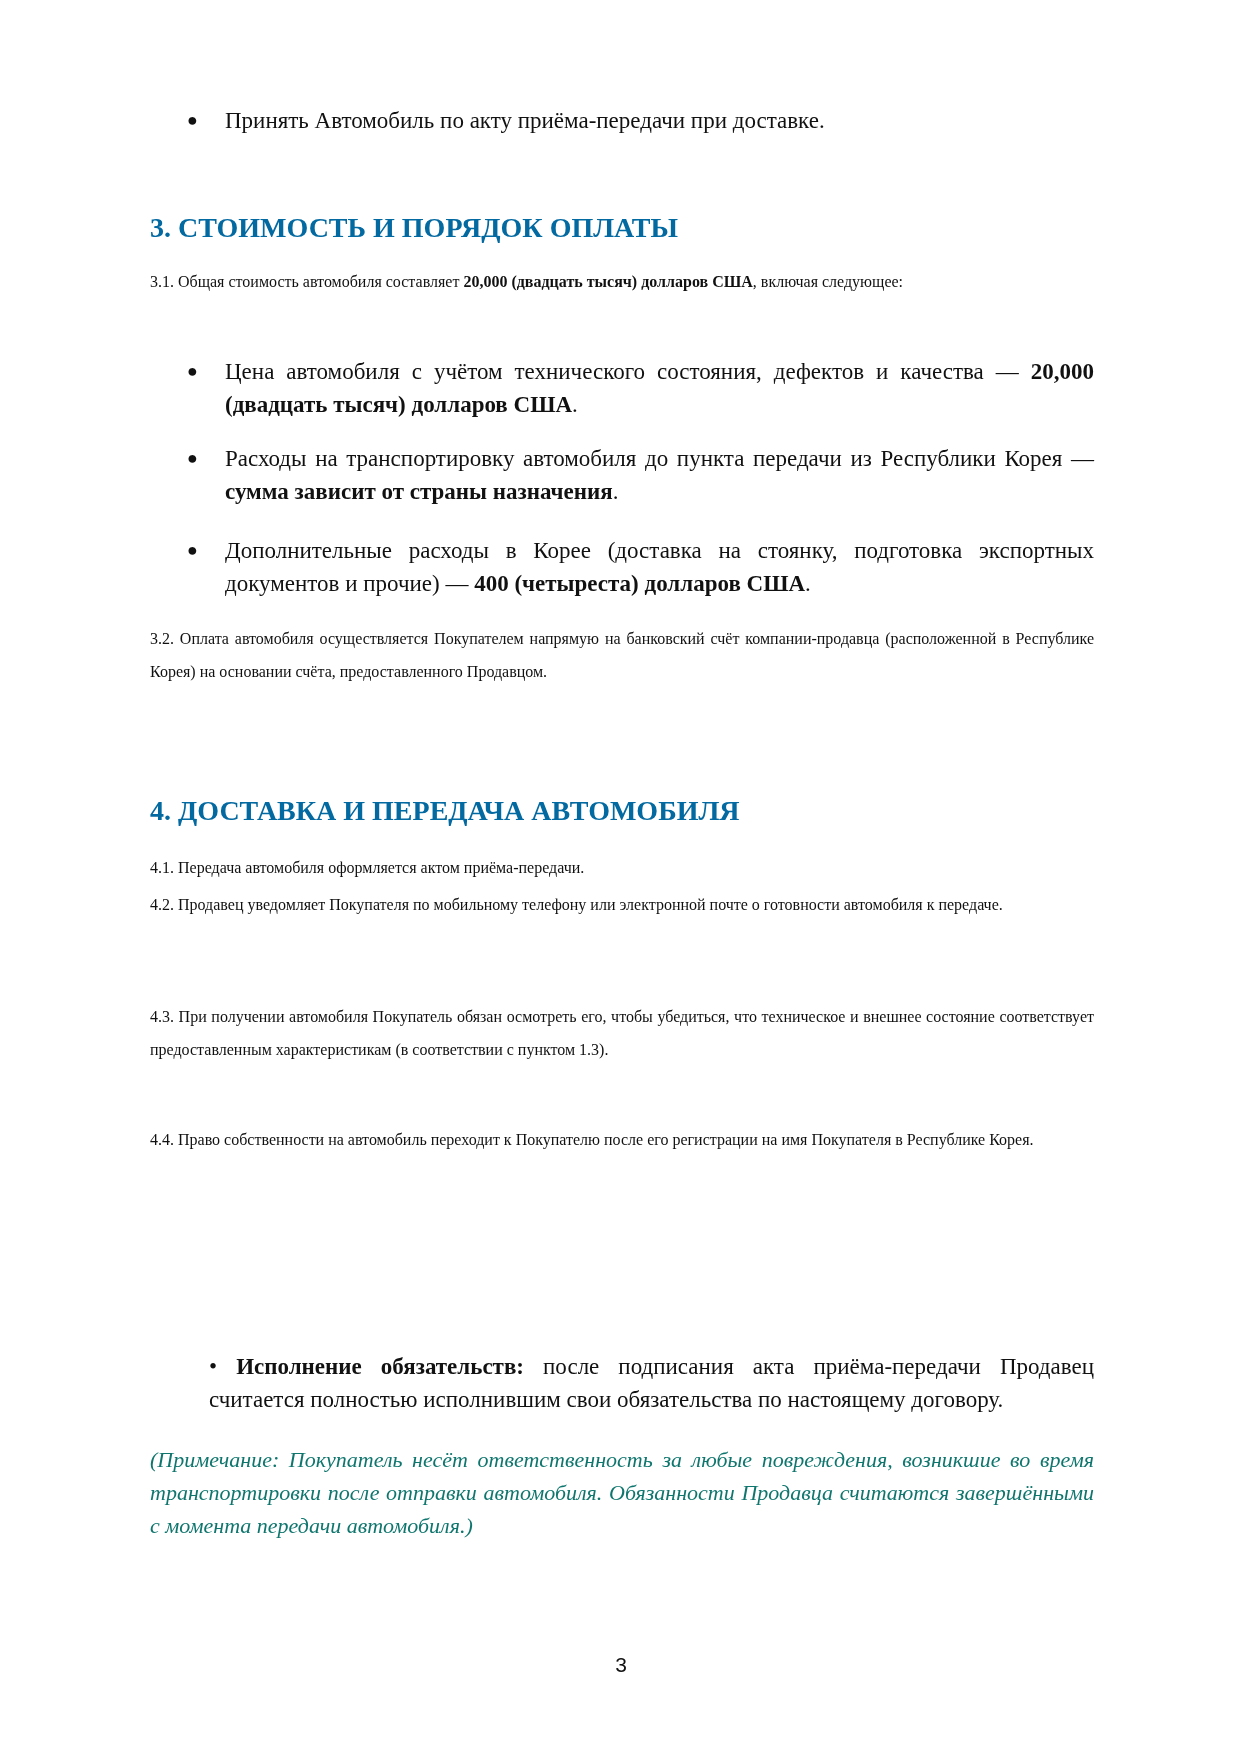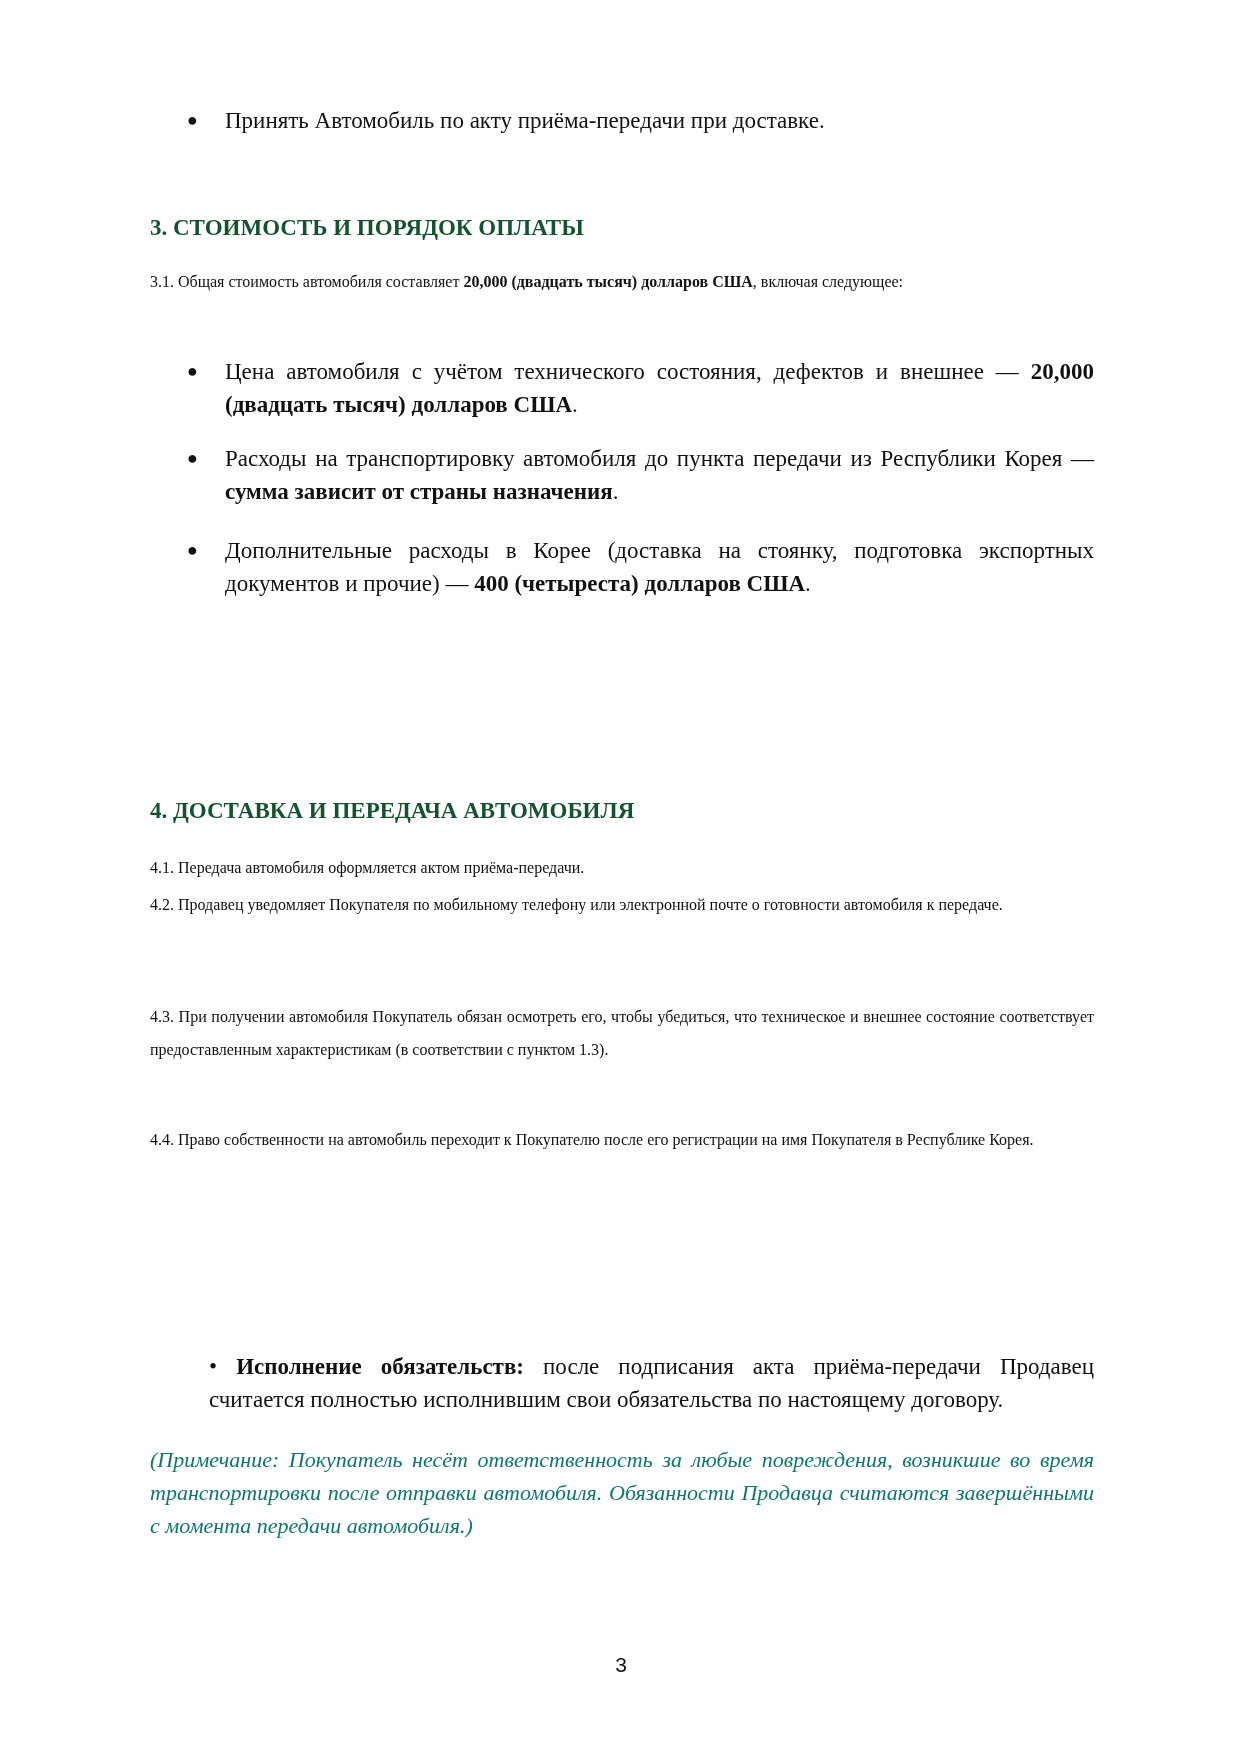--- a/index.html
+++ b/index.html
@@ -40,23 +40,23 @@
     .bullet-dot {
       position: absolute;
       left: -38px;
       top: 0;
       font-size: 18px;
       line-height: 33px;
     }
     .heading {
       position: absolute;
       left: 150px;
-      font-size: 23px;
+      font-size: 28px;
       font-weight: bold;
-      color: #14532d;
+      color: #0369a1;
       line-height: 33px;
       white-space: nowrap;
     }
     b { font-weight: bold; }
     .sub-bullet {
       position: absolute;
       left: 209px;
       width: 885px;
       font-size: 23px;
       line-height: 33px;
@@ -94,33 +94,34 @@
   </div>
 
   <div class="heading" style="top:211px;">3. СТОИМОСТЬ И ПОРЯДОК ОПЛАТЫ</div>
 
   <div class="block" style="top:265px;">
     <span>3.1. Общая стоимость автомобиля составляет </span><b>20,000 (двадцать тысяч) долларов США</b><span>, включая следующее:</span>
   </div>
 
   <div class="bullet-block" style="top:355px;">
     <span class="bullet-dot">●</span>
-    <span>Цена автомобиля с учётом технического состояния, дефектов и внешнее — </span><b>20,000 (двадцать тысяч) долларов США</b><span>.</span>
+    <span>Цена автомобиля с учётом технического состояния, дефектов и качества — </span><b>20,000 (двадцать тысяч) долларов США</b><span>.</span>
   </div>
 
   <div class="bullet-block" style="top:442px;">
     <span class="bullet-dot">●</span>
     <span>Расходы на транспортировку автомобиля до пункта передачи из Республики Корея — </span><b>сумма зависит от страны назначения</b><span>.</span>
   </div>
 
   <div class="bullet-block" style="top:534px;">
     <span class="bullet-dot">●</span>
     <span>Дополнительные расходы в Корее (доставка на стоянку, подготовка экспортных документов и прочие) — </span><b>400 (четыреста) долларов США</b><span>.</span>
   </div>
 
+  <div class="block" style="top:622px;">3.2. Оплата автомобиля осуществляется Покупателем напрямую на банковский счёт компании-продавца (расположенной в Республике Корея) на основании счёта, предоставленного Продавцом.</div>
 
   <div class="heading" style="top:794px;">4. ДОСТАВКА И ПЕРЕДАЧА АВТОМОБИЛЯ</div>
 
   <div class="block" style="top:851px;">4.1. Передача автомобиля оформляется актом приёма-передачи.</div>
 
   <div class="block" style="top:888px;">4.2. Продавец уведомляет Покупателя по мобильному телефону или электронной почте о готовности автомобиля к передаче.</div>
 
   <div class="block" style="top:1000px;">4.3. При получении автомобиля Покупатель обязан осмотреть его, чтобы убедиться, что техническое и внешнее состояние соответствует предоставленным характеристикам (в соответствии с пунктом 1.3).</div>
 
   <div class="block" style="top:1123px;">4.4. Право собственности на автомобиль переходит к Покупателю после его регистрации на имя Покупателя в Республике Корея.</div>

